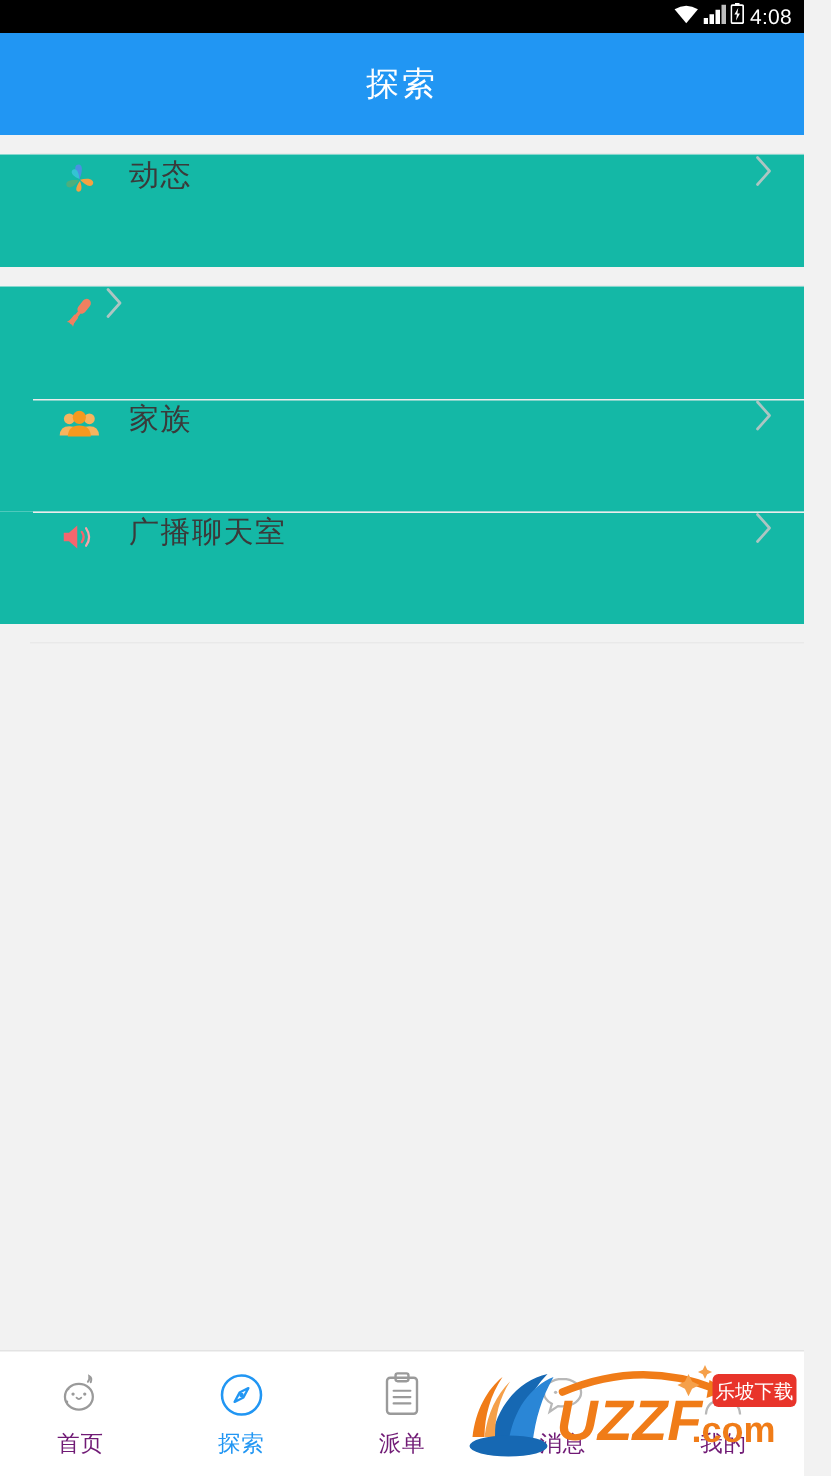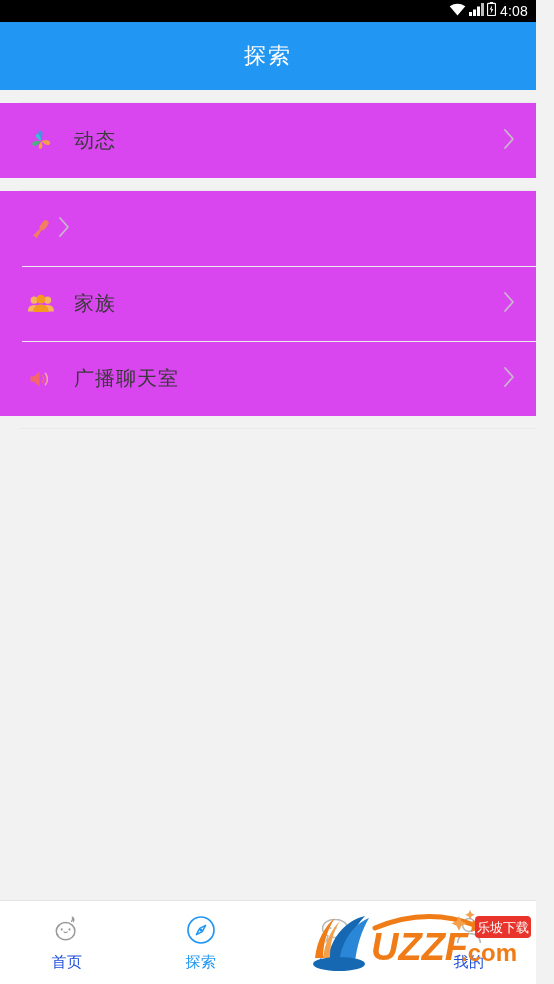--- a/index.html
+++ b/index.html
@@ -27,23 +27,23 @@
   }
   .header-title { color:#fff; font-size:22px; letter-spacing:2px; }
 
   
   .content { position:absolute; top:90px; left:0; right:0; bottom:84px; background:#f2f2f2; }
   .gap { height:13px; background:#f2f2f2; }
   .gap.bordered { border-bottom:1px solid #e9e9e9; margin:0 0 0 20px; }
   .group { background:#fff; }
   .row {
     position:relative; height:75px;
-    display:flex; align-items:center;
-    padding-left:24px; padding-right:20px;
-    background:#d946ef; cursor:pointer;
+    display:flex; align-items:flex-start;
+    padding-left:36px; padding-right:20px;
+    background:#14b8a6; cursor:pointer;
   }
   .row + .row::before {
     content:""; position:absolute; left:22px; right:0; top:0;
     height:1px; background:#ececec;
   }
   .row-icon {
     width:34px; height:34px; flex:0 0 34px;
     display:flex; align-items:center; justify-content:center;
   }
   .row-label {
@@ -55,21 +55,21 @@
   .bottomnav {
     position:absolute; left:0; right:0; bottom:0; height:84px;
     background:#fff; border-top:1px solid #e3e3e3;
     display:flex; align-items:stretch;
   }
   .navitem {
     flex:1; display:flex; flex-direction:column;
     align-items:center; justify-content:center; gap:7px; cursor:pointer;
   }
   .nav-icon { height:32px; display:flex; align-items:center; justify-content:center; }
-  .nav-label { font-size:15px; color:#1d4ed8; letter-spacing:.5px; }
+  .nav-label { font-size:15px; color:#701a75; letter-spacing:.5px; }
   .navitem.active .nav-label { color:#2196f3; }
 
   
   .watermark {
     position:absolute; right:3px; bottom:6px;
     width:224px; height:78px; pointer-events:none;
   }
 </style>
 </head>
 <body>
@@ -215,20 +215,32 @@
       <div class="nav-icon">
         <svg width="32" height="32" viewBox="0 0 32 32">
           <circle cx="16" cy="16" r="13" fill="none" stroke="#2196f3" stroke-width="1.7"></circle>
           <path d="M20.6 11.4 L17.3 17.6 L11.4 20.6 L14.7 14.4 Z" fill="none" stroke="#2196f3" stroke-width="1.5" stroke-linejoin="round"></path>
           <circle cx="16" cy="16" r="1.5" fill="#2196f3"></circle>
         </svg>
       </div>
       <div class="nav-label">探索</div>
     </div>
 
+    <div class="navitem">
+      <div class="nav-icon">
+        <svg width="30" height="32" viewBox="0 0 30 32">
+          <rect x="5" y="4.5" width="20" height="24" rx="2.2" fill="none" stroke="#9a9a9a" stroke-width="1.6"></rect>
+          <rect x="10.7" y="1.6" width="8.6" height="5.2" rx="1.4" fill="none" stroke="#9a9a9a" stroke-width="1.6"></rect>
+          <line x1="9.4" y1="13.2" x2="20.6" y2="13.2" stroke="#9a9a9a" stroke-width="1.4" stroke-linecap="round"></line>
+          <line x1="9.4" y1="17.4" x2="20.6" y2="17.4" stroke="#9a9a9a" stroke-width="1.4" stroke-linecap="round"></line>
+          <line x1="9.4" y1="21.6" x2="20.6" y2="21.6" stroke="#9a9a9a" stroke-width="1.4" stroke-linecap="round"></line>
+        </svg>
+      </div>
+      <div class="nav-label">派单</div>
+    </div>
 
     <div class="navitem">
       <div class="nav-icon">
         <svg width="32" height="30" viewBox="0 0 32 30">
           <path d="M16 4.2 C9.1 4.2 3.6 8.3 3.6 13.4 C3.6 16.5 5.7 19.2 8.9 20.9 L7.4 26.2 L13.0 22.4 Q14.5 22.6 16 22.6 C22.9 22.6 28.4 18.5 28.4 13.4 C28.4 8.3 22.9 4.2 16 4.2 Z" fill="none" stroke="#b8b8b8" stroke-width="1.5"></path>
           <circle cx="11.4" cy="13.2" r="1.1" fill="#b8b8b8"></circle>
           <circle cx="16.6" cy="13.2" r="1.1" fill="#b8b8b8"></circle>
         </svg>
       </div>
       <div class="nav-label">消息</div>

